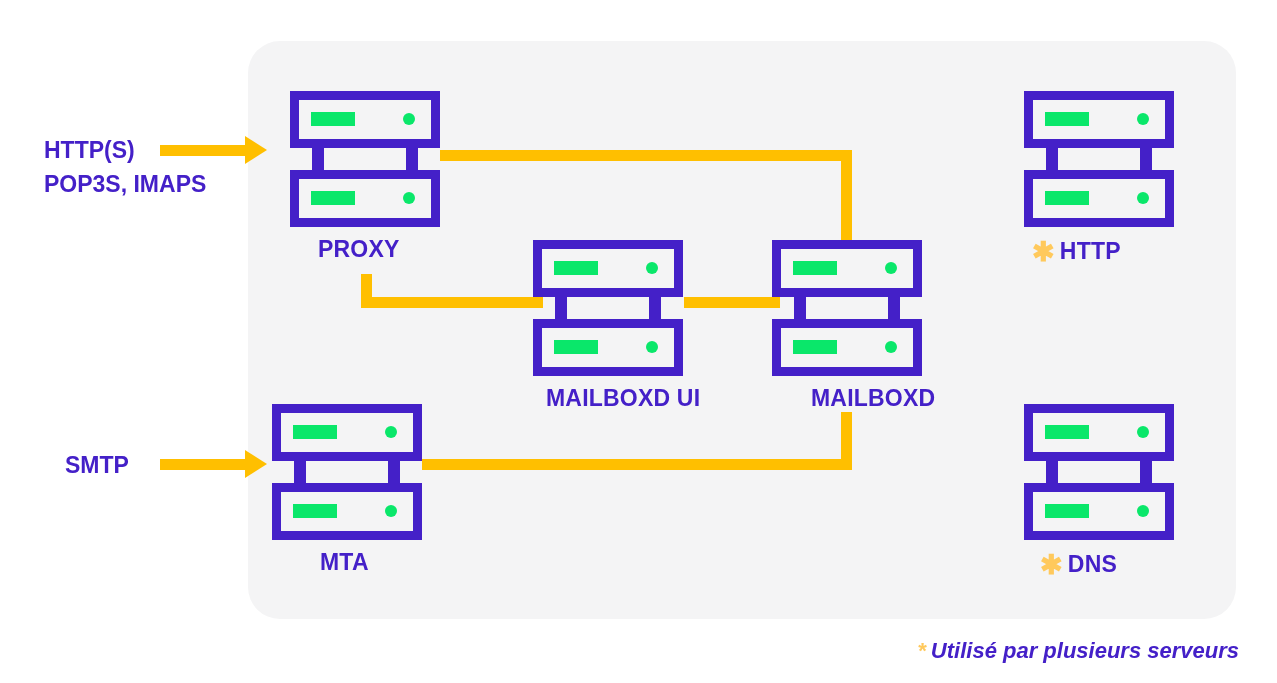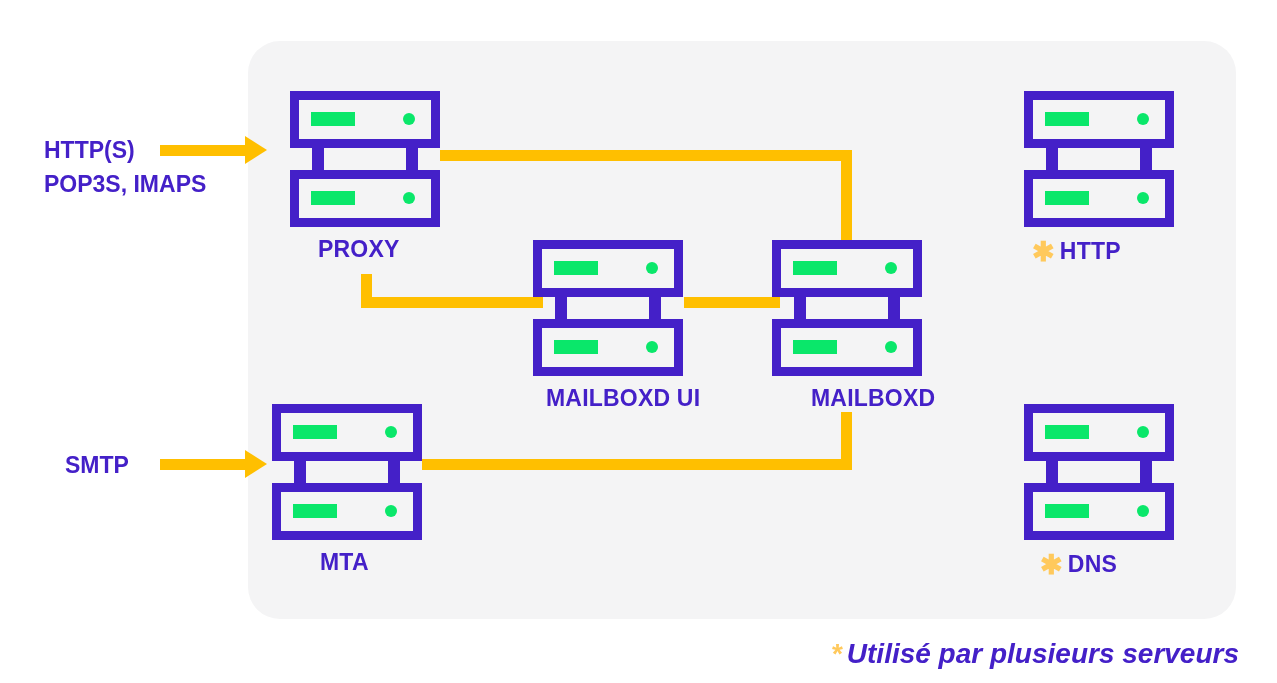--- a/index.html
+++ b/index.html
@@ -127,21 +127,21 @@
     border-bottom: 14px solid transparent;
     border-left: 22px solid #ffbf00;
   }
 
   
   .footnote {
     position: absolute;
     right: 38px;
     top: 638px;
     color: #4420c8;
-    font-size: 28px;
+    font-size: 22px;
     font-weight: 700;
     font-style: italic;
     white-space: nowrap;
   }
   .footnote .star {
     color: #ffc95c;
     font-style: normal;
     margin-right: 4px;
   }
 </style>

